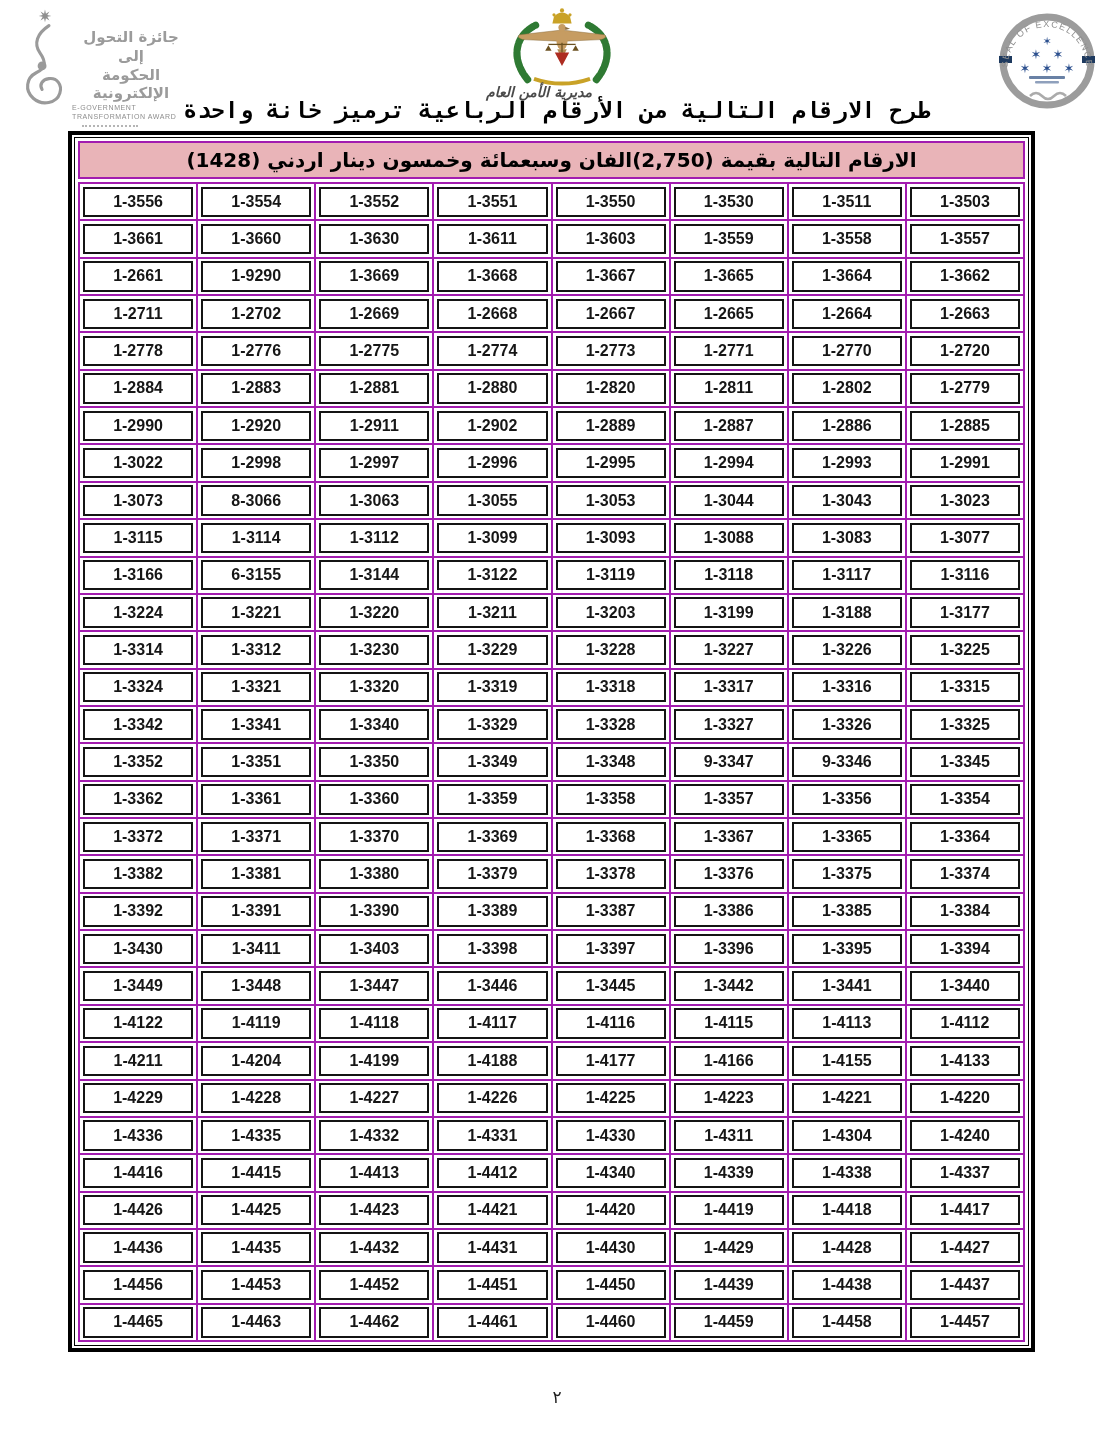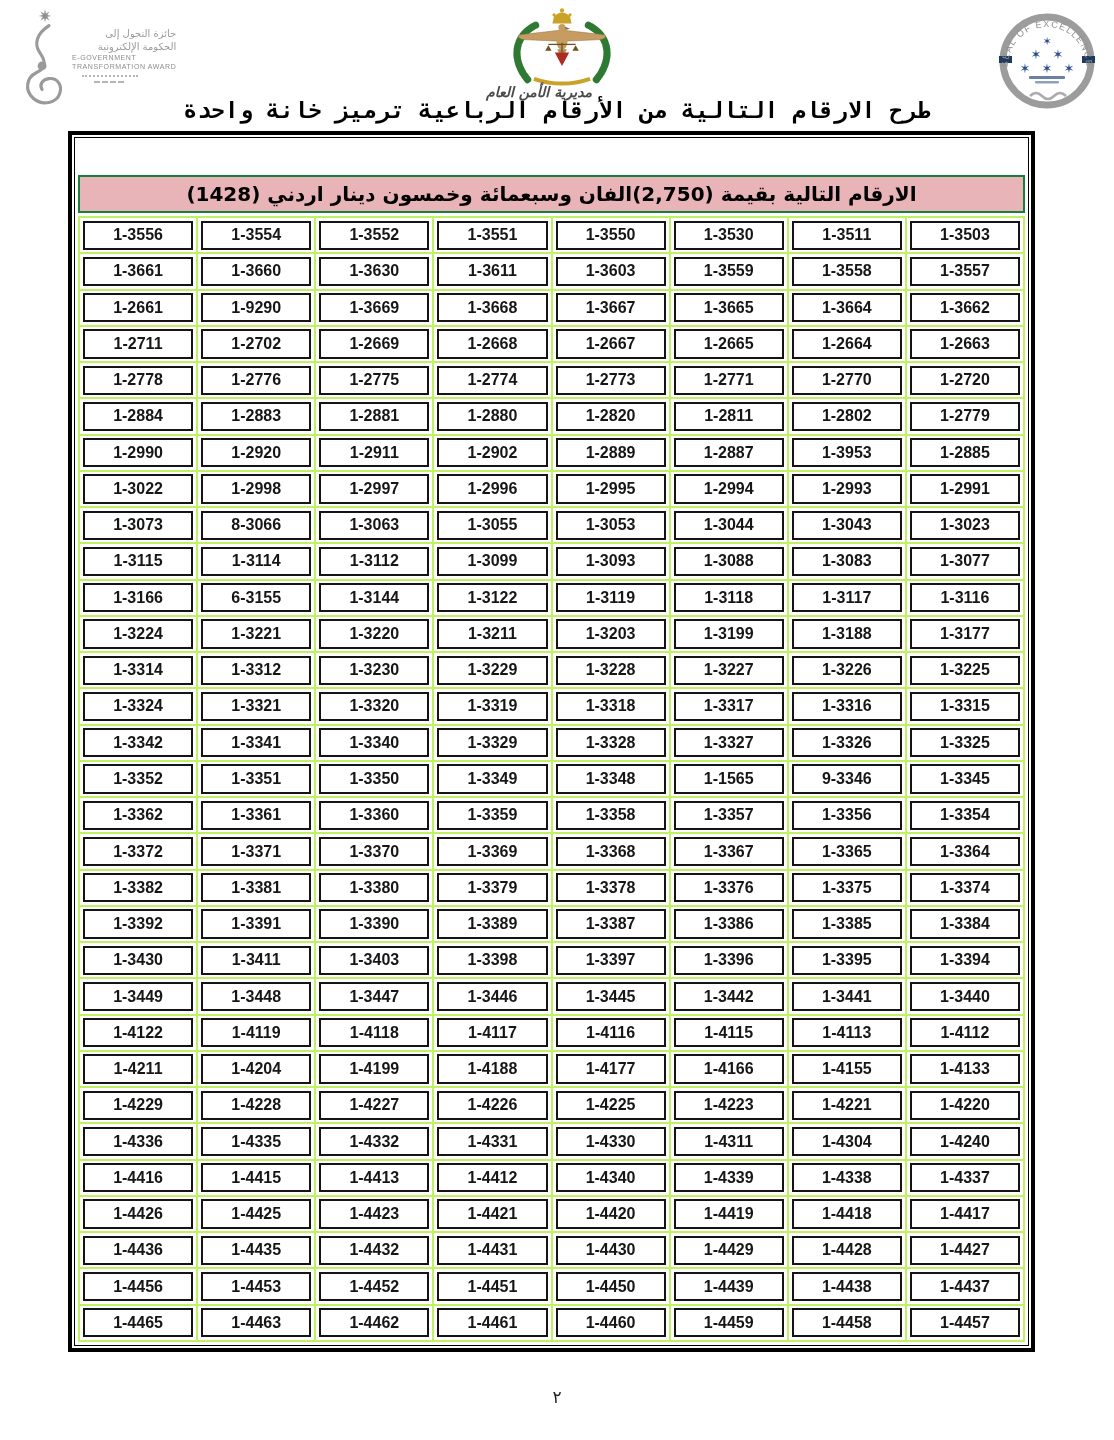--- a/index.html
+++ b/index.html
@@ -7,21 +7,21 @@
     width:1114px; height:1440px; background:#ffffff;
     font-family:"DejaVu Sans", sans-serif;
     position:relative; overflow:hidden;
   }
   .page { position:absolute; inset:0; }
 
   
   .award-logo { position:absolute; left:20px; top:6px; width:170px; height:112px; display:flex; align-items:flex-start; }
   .award-swirl { flex:0 0 52px; height:108px; }
   .award-text { padding-top:22px; }
-  .award-ar { font-size:10px; font-weight:normal; color:#9b9b9b; line-height:1.25; direction:rtl; text-align:right; }
+  .award-ar { font-size:15px; font-weight:bold; color:#9b9b9b; line-height:1.25; direction:rtl; text-align:center; }
   .award-en { font-size:7px; letter-spacing:.6px; color:#8d8d8d; line-height:1.3; font-family:"Liberation Sans",sans-serif; }
   .award-smallprint { width:56px; border-top:2px dotted #b5b5b5; margin:4px 0 0 10px; }
   .award-smallprint.s2 { width:30px; margin-left:22px; border-top-style:dashed; }
 
   
   .emblem { position:absolute; left:487px; top:6px; width:150px; height:80px; }
   .emblem-caption {
     position:absolute; left:464px; top:84px; width:150px; text-align:center;
     font-size:14px; font-weight:bold; color:#4a4a4a; direction:rtl; letter-spacing:.5px;font-style:italic;
   }
@@ -38,28 +38,28 @@
   
   .main-table {
     position:absolute; left:68px; top:131px; width:967px; height:1221px;
     border:4px solid #000; background:#fff; box-sizing:border-box;
   }
   .table-inner {
     position:absolute; inset:2px; border:1.5px solid #000; box-sizing:border-box;
     padding:3px; display:flex; flex-direction:column;
   }
   .pink-header {
-    flex:0 0 38px; border:2px solid #15803d; background:#e9b4b8;
+    flex:0 0 38px; border:2px solid #a21caf; background:#e9b4b8;
     display:flex; align-items:center; justify-content:center;
-    margin-bottom:3px; box-sizing:border-box;margin-top:34px;
+    margin-bottom:3px; box-sizing:border-box;
   }
   .pink-header span { direction:rtl; font-size:20px; font-weight:bold; color:#000; white-space:nowrap; }
   .numbers-grid {
     flex:1; display:grid; grid-template-columns:repeat(8,1fr); grid-auto-rows:1fr;
-    gap:2px; background:#bef264; padding:2px;
+    gap:2px; background:#a21caf; padding:2px;
   }
   .cell { background:#fff; display:flex; padding:2.5px 3px; box-sizing:border-box; }
   .cell-inner {
     flex:1; border:2px solid #141414; display:flex; align-items:center; justify-content:center;
     font-family:"Liberation Sans","DejaVu Sans",sans-serif; font-weight:700;
     font-size:16px; color:#161616; white-space:nowrap;
   }
 
   
   .page-number {
@@ -302,21 +302,21 @@
           <div class="cell">
             <div class="cell-inner">1-2902</div>
           </div>
           <div class="cell">
             <div class="cell-inner">1-2889</div>
           </div>
           <div class="cell">
             <div class="cell-inner">1-2887</div>
           </div>
           <div class="cell">
-            <div class="cell-inner">1-3953</div>
+            <div class="cell-inner">1-2886</div>
           </div>
           <div class="cell">
             <div class="cell-inner">1-2885</div>
           </div>
           <div class="cell">
             <div class="cell-inner">1-3022</div>
           </div>
           <div class="cell">
             <div class="cell-inner">1-2998</div>
           </div>
@@ -515,21 +515,21 @@
           <div class="cell">
             <div class="cell-inner">1-3350</div>
           </div>
           <div class="cell">
             <div class="cell-inner">1-3349</div>
           </div>
           <div class="cell">
             <div class="cell-inner">1-3348</div>
           </div>
           <div class="cell">
-            <div class="cell-inner">1-1565</div>
+            <div class="cell-inner">9-3347</div>
           </div>
           <div class="cell">
             <div class="cell-inner">9-3346</div>
           </div>
           <div class="cell">
             <div class="cell-inner">1-3345</div>
           </div>
           <div class="cell">
             <div class="cell-inner">1-3362</div>
           </div>

